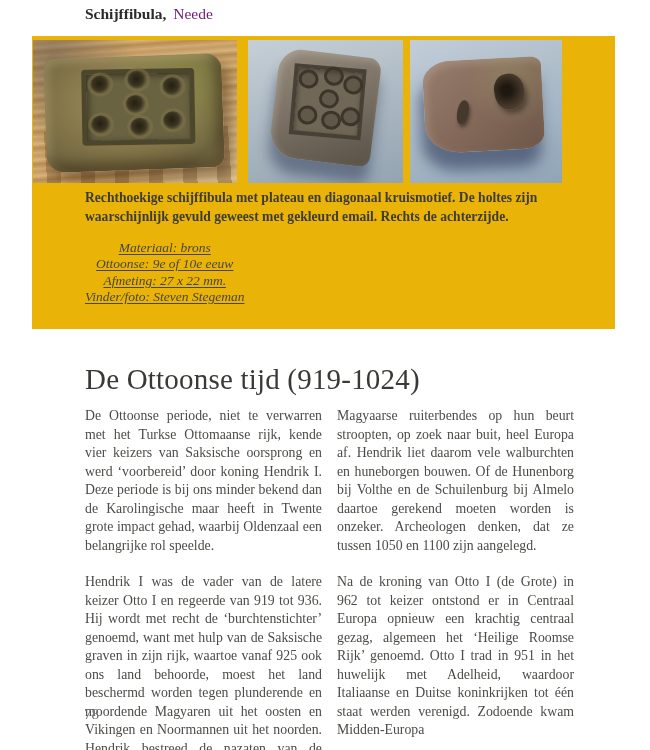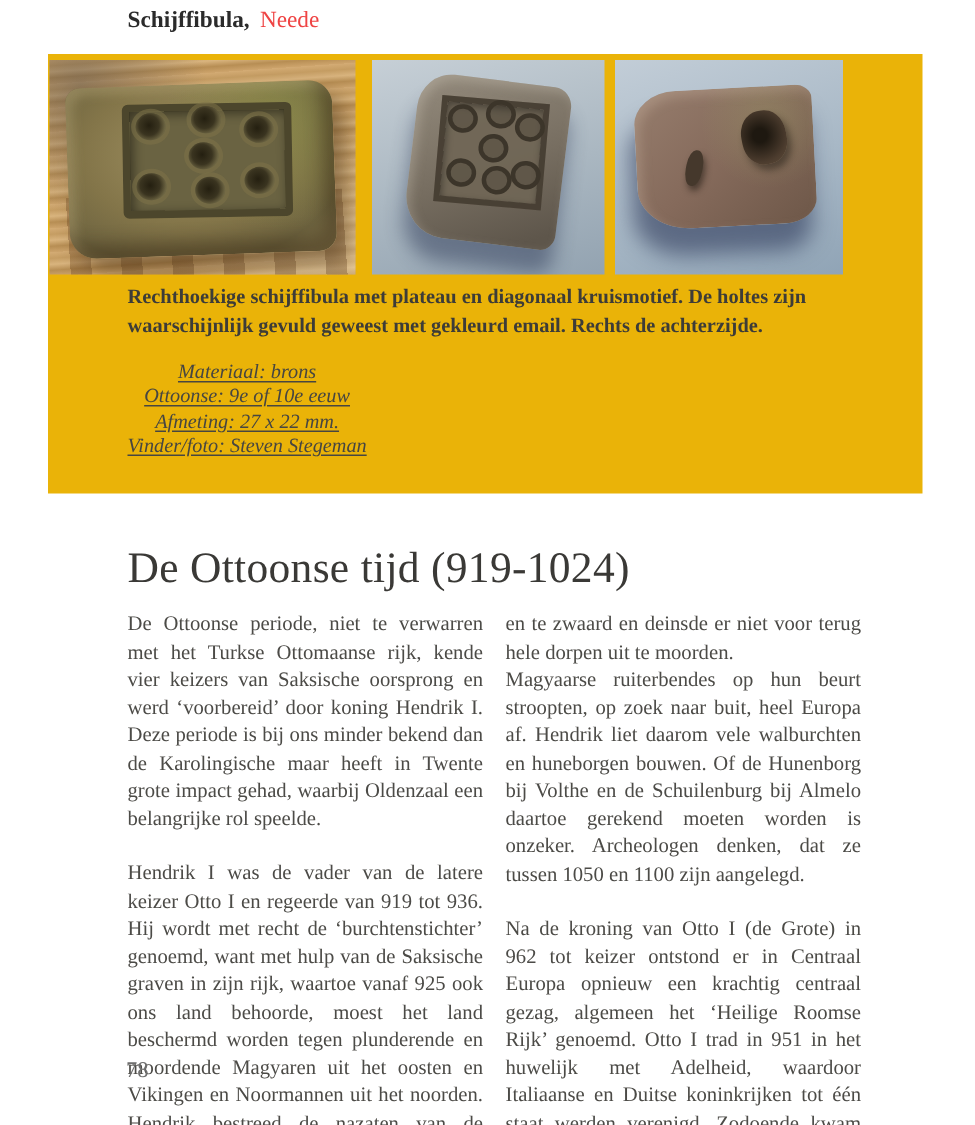--- a/index.html
+++ b/index.html
@@ -4,21 +4,21 @@
 <style>
   html,body { margin:0; padding:0; background:#ffffff; }
   .page {
     position:relative; width:650px; height:750px; background:#ffffff;
     font-family:"Liberation Serif", serif; overflow:hidden;
   }
 
   
   .title { position:absolute; left:85px; top:4px; font-size:15.5px; line-height:20px; }
   .title-bold  { font-weight:bold; color:#2b2b2b; }
-  .title-light { color:#ef4444; margin-left:3px;text-align:center; }
+  .title-light { color:#701a75; margin-left:3px;text-align:center; }
 
   
   .figure-box {
     position:absolute; left:32px; top:36px; width:583px; height:293px;
     background:#eab308;
   }
   .photo { position:absolute; top:4px; height:143px; overflow:hidden; }
   .photo1 { left:1px;   width:204px;
     background:
       radial-gradient(circle at 10% 12%, rgba(95,85,75,.55), rgba(95,85,75,0) 38%),
@@ -186,19 +186,18 @@
   </div>
 
   <h1 class="heading">De Ottoonse tijd (919-1024)</h1>
 
   <div class="col col-left">
     <p>De Ottoonse periode, niet te verwarren met het Turkse Ottomaanse rijk, kende vier keizers van Saksische oorsprong en werd ‘voorbereid’ door koning Hendrik I. Deze periode is bij ons minder bekend dan de Karolingische maar heeft in Twente grote impact gehad, waarbij Oldenzaal een belangrijke rol speelde.</p>
     <p class="gap">Hendrik I was de vader van de latere keizer Otto I en regeerde van 919 tot 936. Hij wordt met recht de ‘burchtenstichter’ genoemd, want met hulp van de Saksische graven in zijn rijk, waartoe vanaf 925 ook ons land behoorde, moest het land beschermd worden tegen plunderende en moordende Magyaren uit het oosten en Vikingen en Noormannen uit het noorden. Hendrik bestreed de nazaten van de Hunnen te vuur</p>
   </div>
 
   <div class="col col-right">
-    <p>en te zwaard en deinsde er niet voor terug hele dorpen uit te moorden.</p>
     <p>Magyaarse ruiterbendes op hun beurt stroopten, op zoek naar buit, heel Europa af. Hendrik liet daarom vele walburchten en huneborgen bouwen. Of de Hunenborg bij Volthe en de Schuilenburg bij Almelo daartoe gerekend moeten worden is onzeker. Archeologen denken, dat ze tussen 1050 en 1100 zijn aangelegd.</p>
     <p class="gap">Na de kroning van Otto I (de Grote) in 962 tot keizer ontstond er in Centraal Europa opnieuw een krachtig centraal gezag, algemeen het ‘Heilige Roomse Rijk’ genoemd. Otto I trad in 951 in het huwelijk met Adelheid, waardoor Italiaanse en Duitse koninkrijken tot één staat werden verenigd. Zodoende kwam Midden-Europa</p>
   </div>
 
   <div class="page-number">78</div>
 </div>
 
 </body></html>

